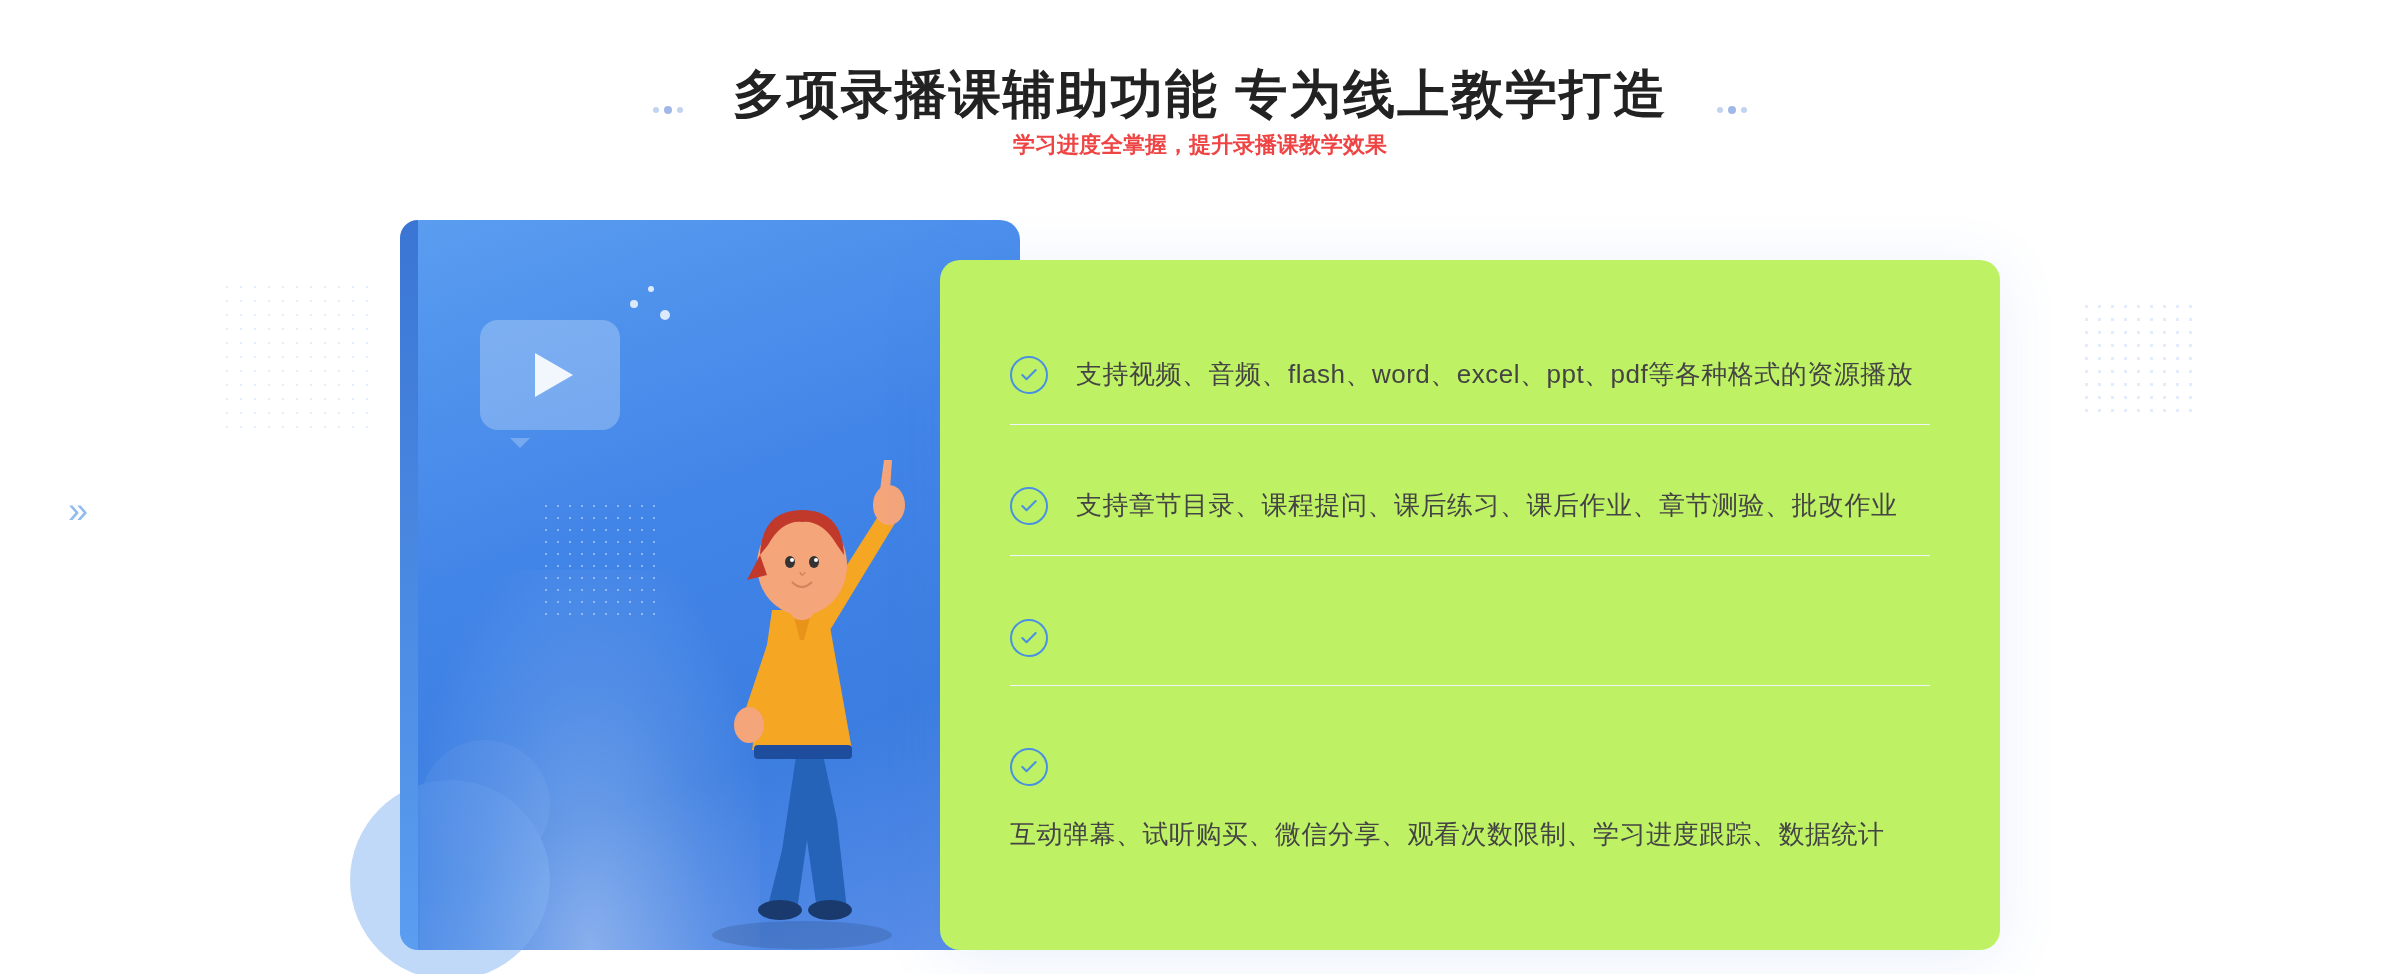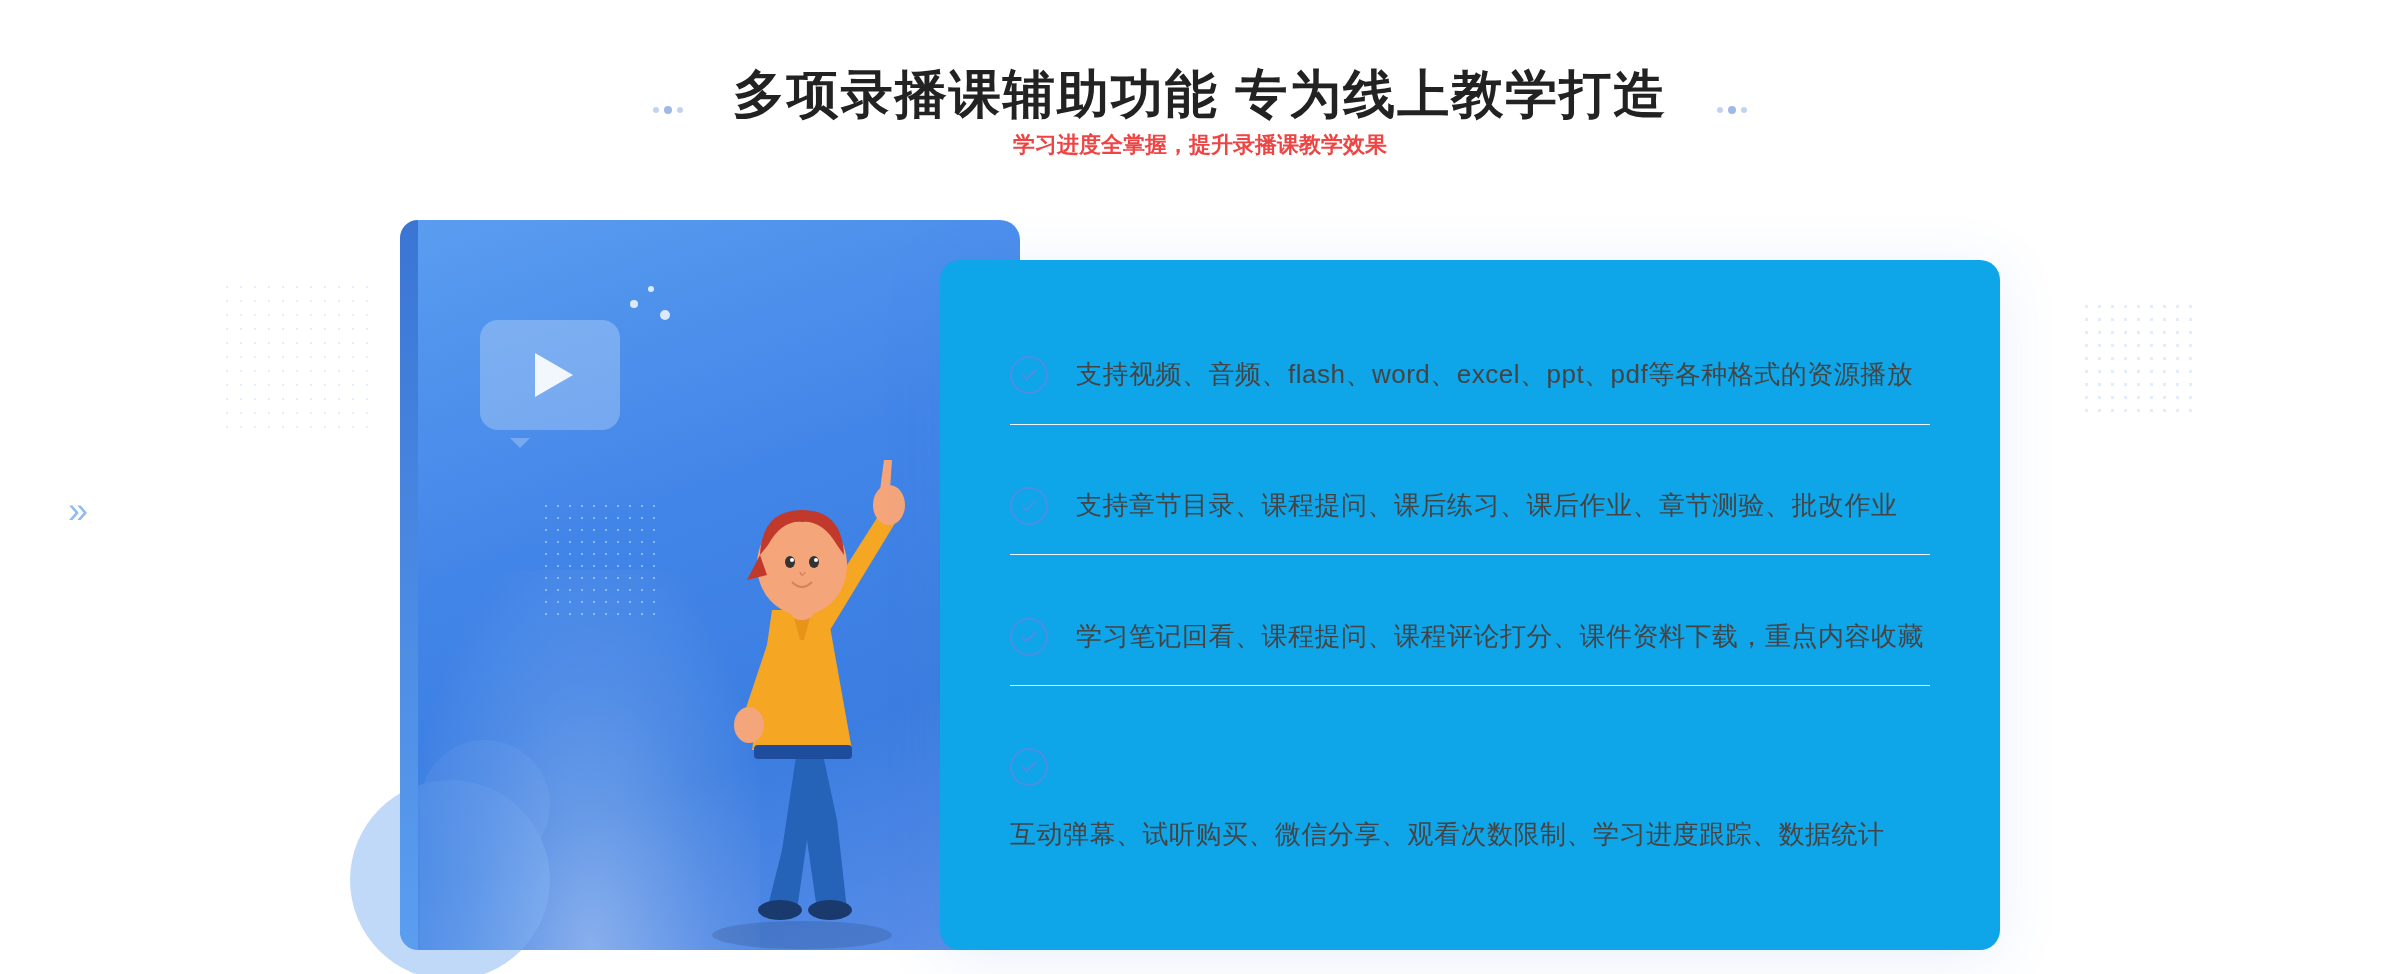--- a/index.html
+++ b/index.html
@@ -224,21 +224,21 @@
       bottom: 0;
       left: 20px;
       width: 340px;
       height: 380px;
       background: radial-gradient(ellipse at 50% 100%, rgba(255,255,255,0.35) 0%, rgba(255,255,255,0.1) 50%, transparent 80%);
     }
 
     
     .features-panel {
       flex: 1;
-      background: #0ea5e9;
+      background: #bef264;
       border-radius: 20px;
       box-shadow: 0 8px 60px rgba(70, 130, 220, 0.12);
       margin-left: -80px;
       margin-top: 40px;
       padding: 50px 70px;
       z-index: 10;
       display: flex;
       flex-direction: column;
       justify-content: space-around;
       min-height: 640px;
@@ -410,21 +410,20 @@
         </div>
         <span class="feature-text">支持章节目录、课程提问、课后练习、课后作业、章节测验、批改作业</span>
       </div>
 
       <div class="feature-item">
         <div class="check-icon">
           <svg viewBox="0 0 24 24" fill="none" stroke="#4a90e2" stroke-width="2.5" stroke-linecap="round" stroke-linejoin="round">
             <polyline points="20 6 9 17 4 12"></polyline>
           </svg>
         </div>
-        <span class="feature-text">学习笔记回看、课程提问、课程评论打分、课件资料下载，重点内容收藏</span>
       </div>
 
       <div class="feature-item">
         <div class="check-icon">
           <svg viewBox="0 0 24 24" fill="none" stroke="#4a90e2" stroke-width="2.5" stroke-linecap="round" stroke-linejoin="round">
             <polyline points="20 6 9 17 4 12"></polyline>
           </svg>
         </div>
         <span class="feature-text">互动弹幕、试听购买、微信分享、观看次数限制、学习进度跟踪、数据统计</span>
       </div>

